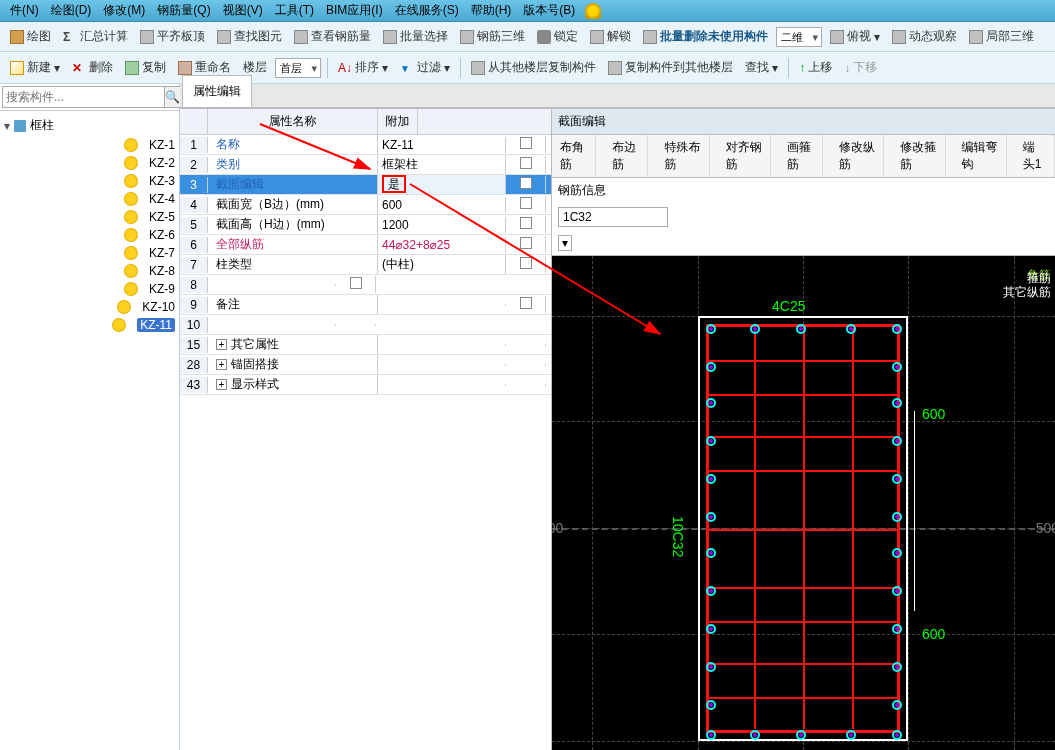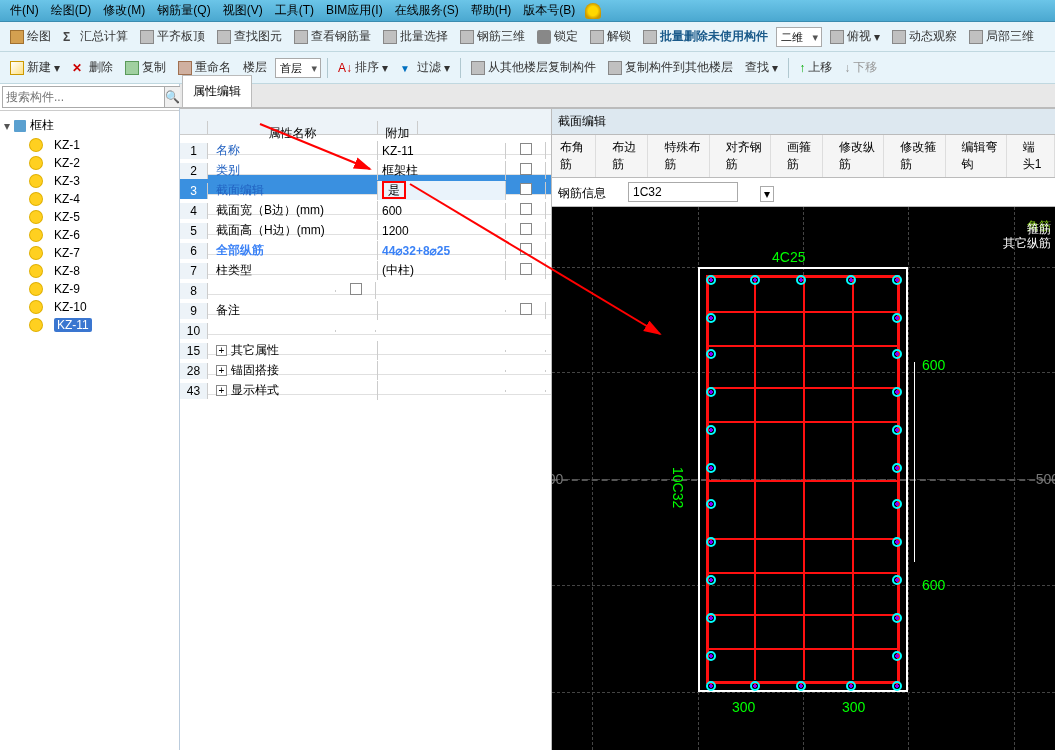--- a/index.html
+++ b/index.html
@@ -27,53 +27,53 @@
 .icon-filter::before { content: "▼"; color: #0070c0; font-size: 10px; }
 .content { display: flex; height: calc(100% - 84px); }
 .sidebar { width: 180px; background: #fff; border-right: 1px solid #bcd; display: flex; flex-direction: column; }
 .searchbar { display: flex; padding: 2px; border-bottom: 1px solid #ccc; }
 .searchbar input { flex: 1; border: 1px solid #aaa; padding: 3px; font-size: 12px; color: #888; }
 .search-btn { width: 24px; background: #f0f0f0; border: 1px solid #aaa; border-left: none; color: #0070c0; display:flex; align-items:center; justify-content:center;}
 .tree { padding: 4px 2px; }
 .tree-root { display: flex; align-items: center; gap: 4px; padding: 2px; }
 .tree-root .toggle::before { content: "▾"; color: #555; }
 .tree-root .filter-icon { width: 12px; height: 12px; background: #5aa0d0; border-radius: 1px; position: relative; }
-.tree-node { display: flex; align-items: center; gap: 12px; padding: 2px 2px 2px 28px; }
+.tree-node { display: flex; align-items: center; gap: 12px; padding: 2px 2px 2px 28px; justify-content: flex-end; }
 .tree-node .sun { width: 12px; height: 12px; background: #ffd020; border-radius: 50%; box-shadow: 0 0 0 1px #e0b000; position: relative;}
 .tree-node.selected .label { background: #3a76d0; color: #fff; padding: 0 3px; border-radius: 2px; }
 .mainpane { flex: 1; display: flex; flex-direction: column; background: #f0f0f0; position: relative;}
 .tabrow { display: flex; background: #e8e8e8; border-bottom: 1px solid #bbb; height: 24px; align-items: flex-end; }
 .tab { background: #fff; border: 1px solid #bbb; border-bottom: none; padding: 7px 10px; margin-left: 2px; font-size: 12px; }
 .grid-pane { flex: 1; display: flex; }
 .grid { width: 372px; background: #fff; border-right: 1px solid #bbb; border-top: 1px solid #bbb; }
 .gh { display: flex; background: #edf3f8; border-bottom: 1px solid #ccc; height: 26px; }
-.gc { border-right: 1px solid #ccc; padding: 4px; text-align: center; margin-top: 12px; }
+.gc { border-right: 1px solid #ccc; padding: 4px; text-align: center; }
 .col-num { width: 28px; }
 .col-name { width: 170px; }
 .col-val { width: 128px; }
 .col-chk { width: 40px; }
 .gr { display: flex; border-bottom: 1px solid #e0e0e0; height: 20px; align-items: center; }
 .gr .gc { padding: 1px 4px; font-size: 12px; }
 .gr .col-num { background: #edf3f8; text-align: center; }
 .gr .col-name { text-align: left; padding-left: 8px; }
 .gr .col-val { text-align: left; padding-left: 4px; }
 .gr .col-chk { text-align: center; }
 .chk { width: 12px; height: 12px; border: 1px solid #888; display: inline-block; background: #fff; }
 .blue-text { color: #2060c0; }
-.gray-text { color: #3b82f6; font-weight: bold; }
+.gray-text { color: #be185d; }
 .selected-row { background: #3a90e0; color: #fff; }
 .selected-row .col-num { background: #3a90e0; color: #fff; }
 .selected-row .col-val { background: #eaf3fb; color: #000; }
 .expand-btn { display: inline-block; width: 11px; height: 11px; border: 1px solid #888; text-align: center; line-height: 9px; font-size: 10px; margin-right: 4px; background: #fff;}
 .hl-val { border: 2px solid red; padding: 0 4px; }
 .section-pane { flex: 1; background: #fff; border-top: 1px solid #bbb; display: flex; flex-direction: column; position: relative;}
 .section-hdr { background: #dde8f0; padding: 4px 6px; border-bottom: 1px solid #bbb; font-size: 12px; }
 .section-tabs { display: flex; border-bottom: 1px solid #bbb; background: #f5f5f5; gap: 8px; }
 .stab { padding: 4px 8px; border-right: 1px solid #ddd; font-size: 12px; cursor: default;}
-.steelrow { display: flex; align-items: flex-end; padding: 4px 6px; gap: 22px; border-bottom: 1px solid #bbb; }
+.steelrow { display: flex; align-items: flex-start; padding: 4px 6px; gap: 8px; border-bottom: 1px solid #bbb; flex-direction: column; }
 .steelrow input { border: 1px solid #aaa; padding: 2px 4px; width: 110px; font-size: 12px; }
 .canvas { flex: 1; background: #000; position: relative; overflow: hidden; }
 .section-outline { position: absolute; left: 146px; top: 60px; width: 210px; height: 425px; border: 2px solid #fff; }
 .section-red { position: absolute; left: 6px; top: 6px; right: 6px; bottom: 6px; border: 3px solid #ff1010; }
 .gridline-v { position: absolute; top: 0; bottom: 0; border-left: 1px dashed #444; }
 .gridline-h { position: absolute; left: 0; right: 0; border-top: 1px dashed #444; }
 .reddash-h { position: absolute; left: 10px; right: 10px; border-top: 2px dotted #ff2020; }
 .redmid-v { position: absolute; top: 10px; bottom: 10px; border-left: 2px solid #ff1010; }
 .rebar { position: absolute; width: 10px; height: 10px; border: 2px solid #00ffff; border-radius: 50%; background: radial-gradient(circle, #8000ff 0%, #8000ff 40%, transparent 50%); }
 .dim-label { position: absolute; color: #0f0; font-size: 14px; }

